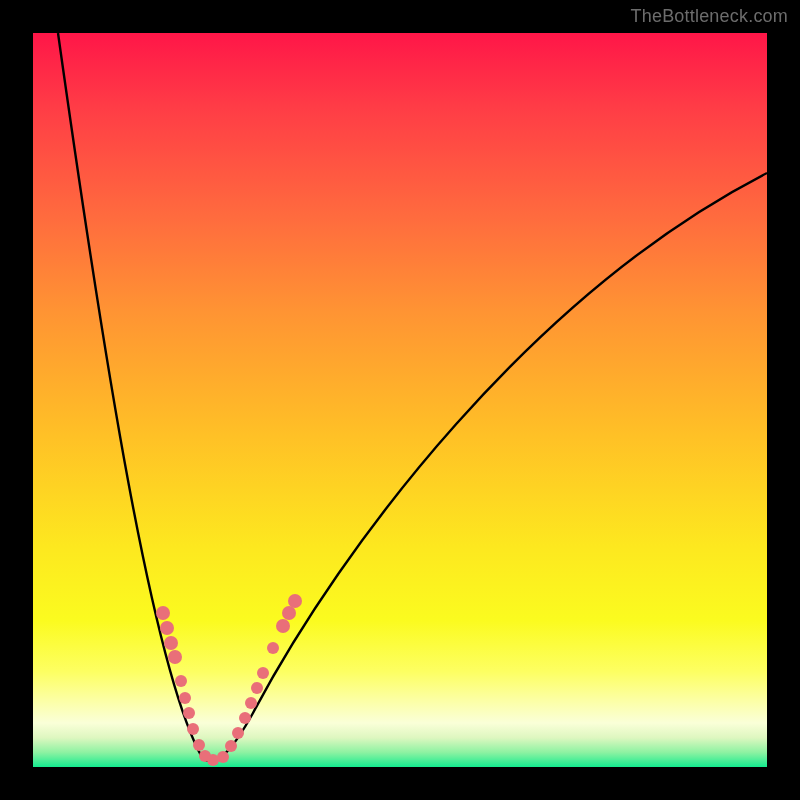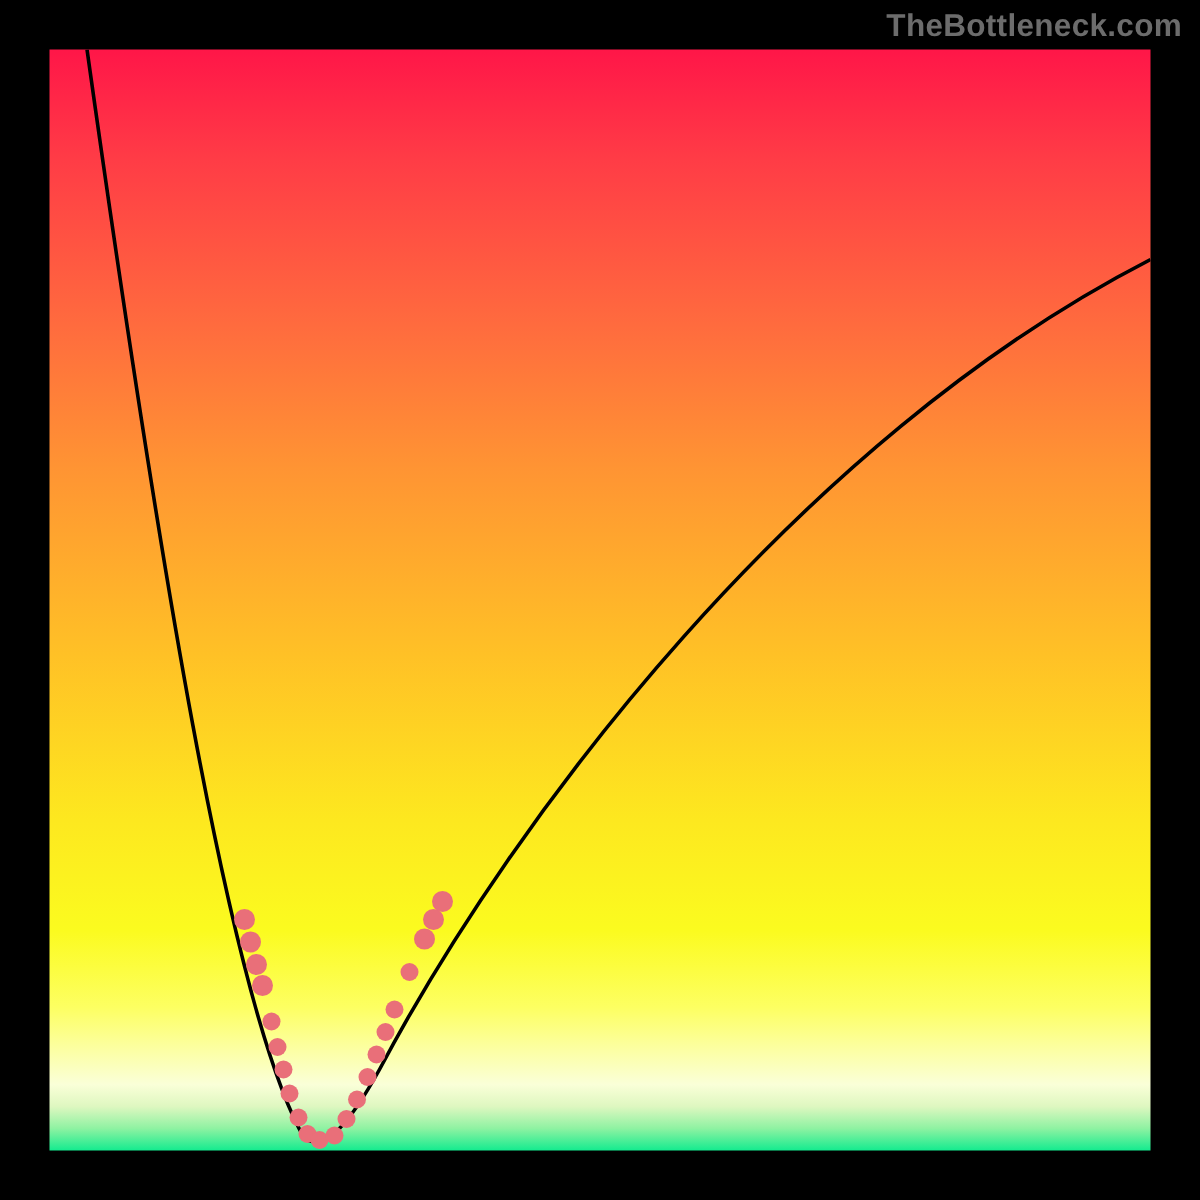--- a/index.html
+++ b/index.html
@@ -31,22 +31,22 @@
       #def7c0 96%,
       #8ef2a2 98%,
       #14eb8f 100%
     );
   }
   .watermark {
     position: absolute;
     top: 6px;
     right: 12px;
     color: #6c6c6c;
-    font-size: 21px;
-    font-weight: 700;
+    font-size: 18px;
+    font-weight: 400;
     letter-spacing: 0.2px;
   }
   svg.curve {
     position: absolute;
     left: 0;
     top: 0;
     width: 734px;
     height: 734px;
   }
 </style>

